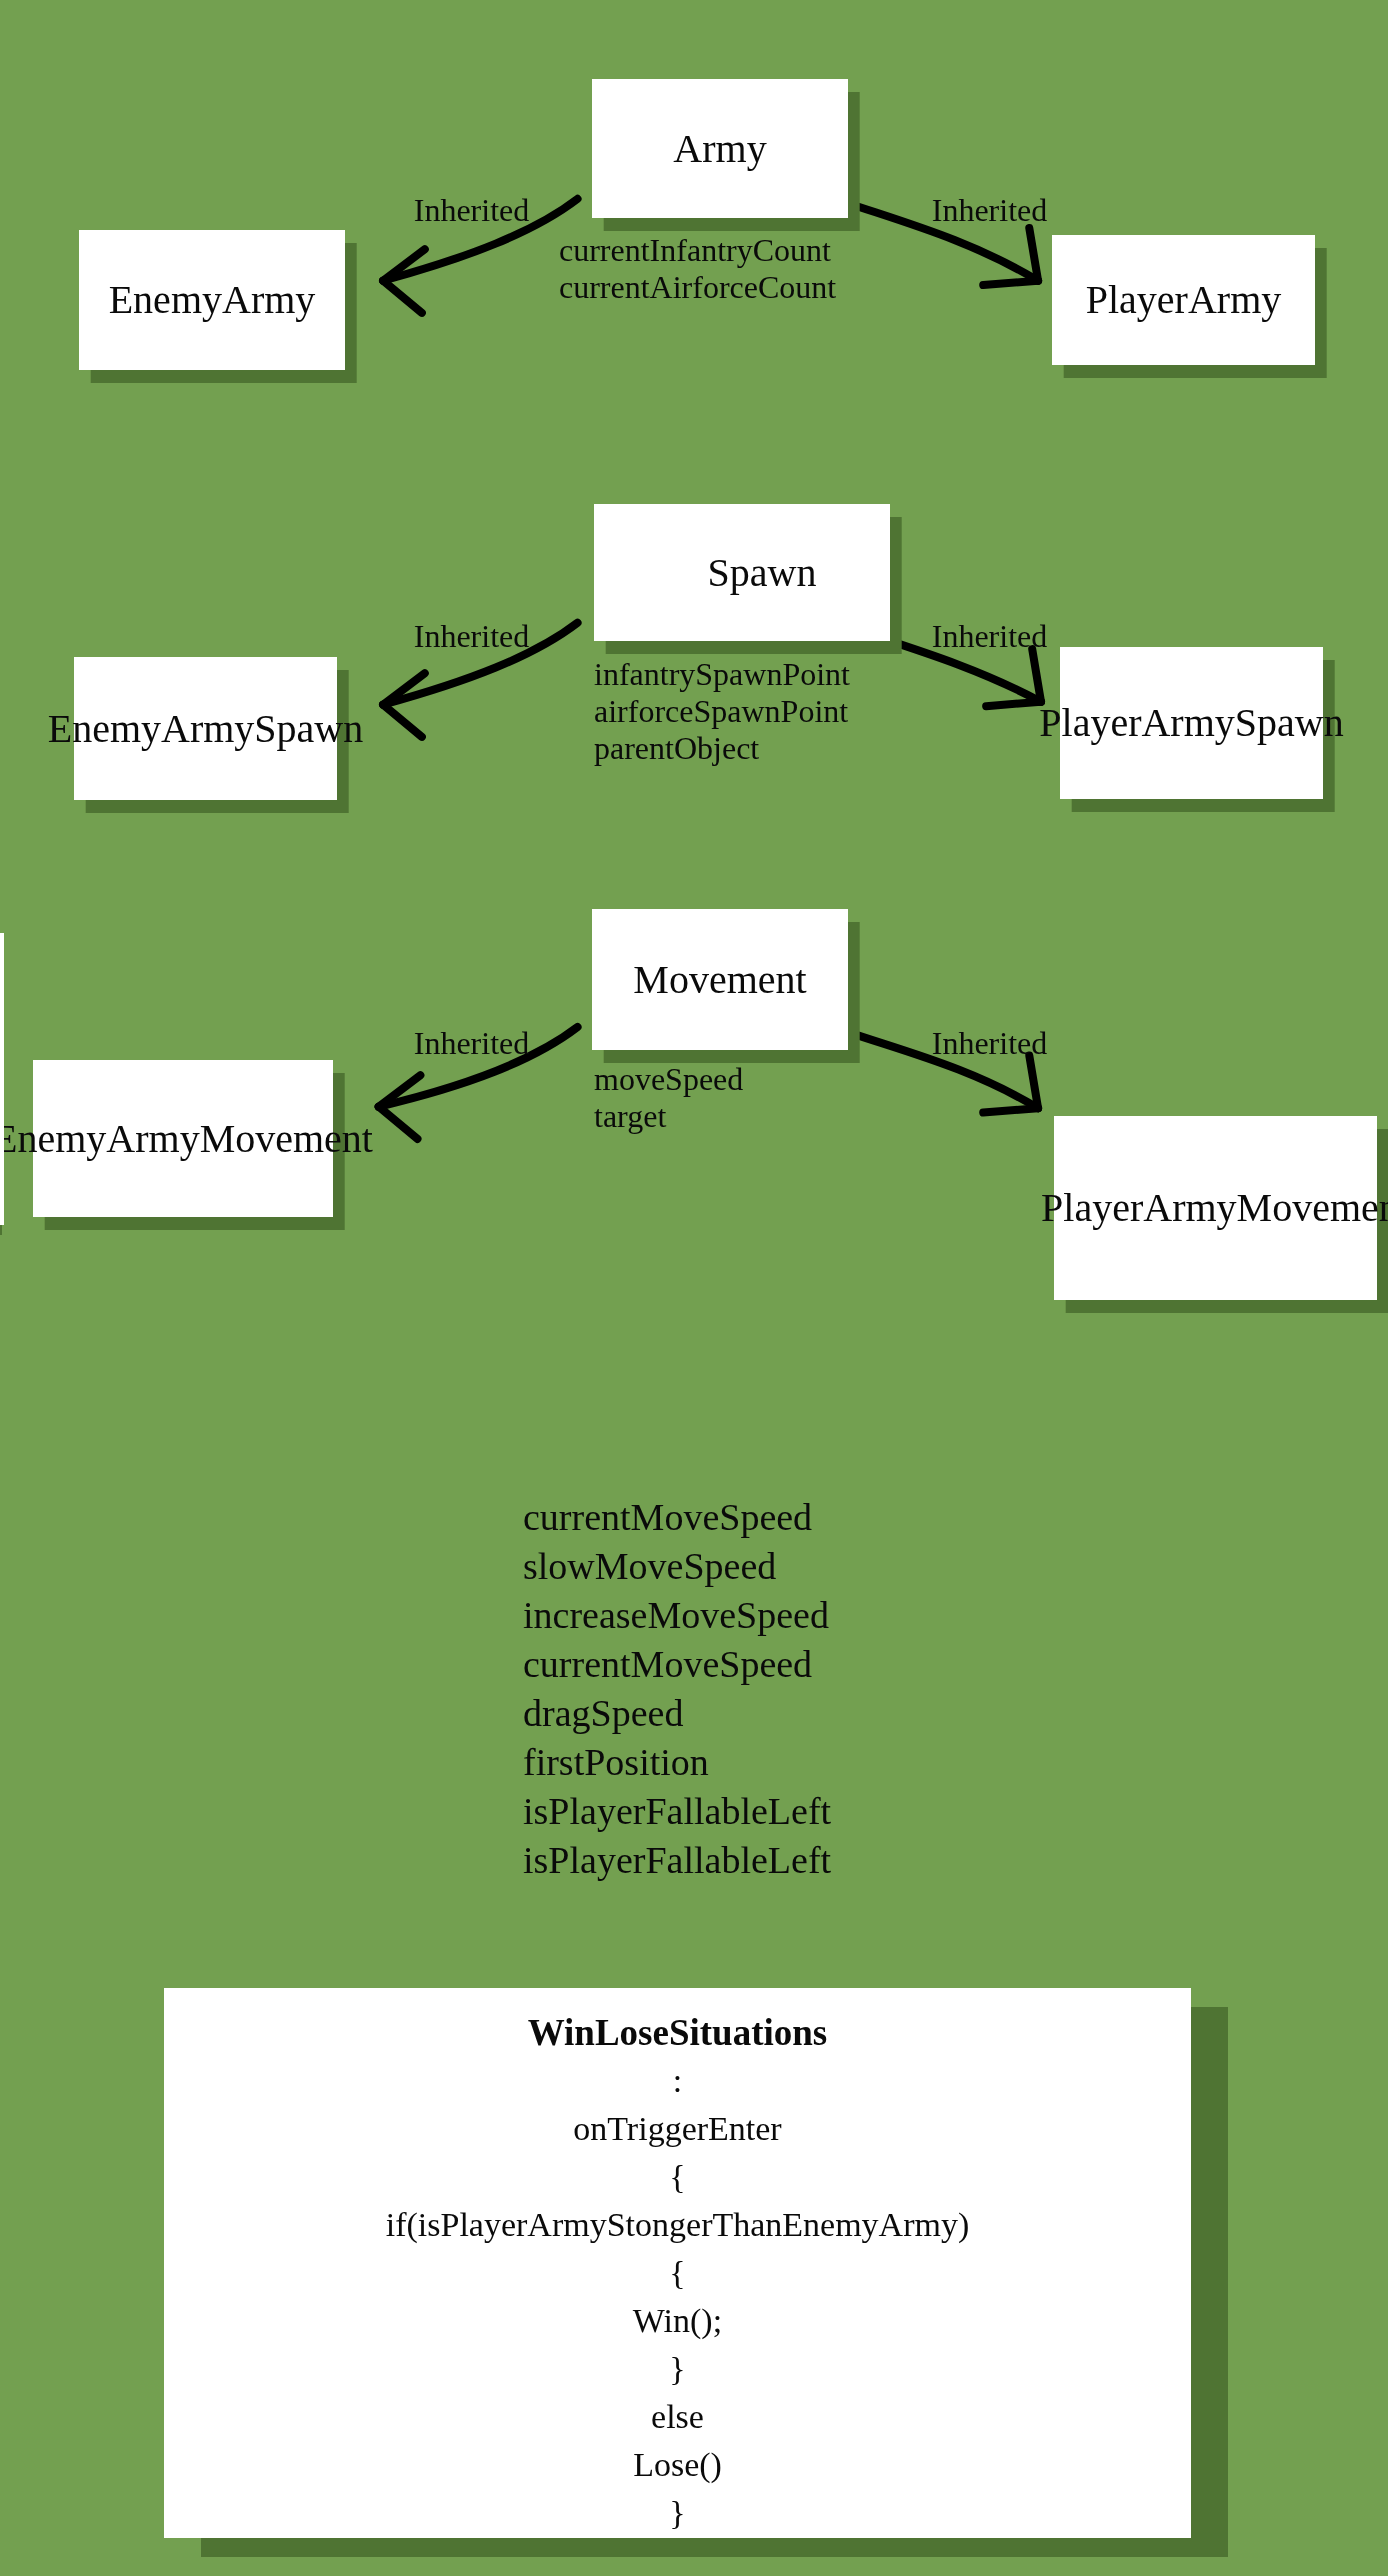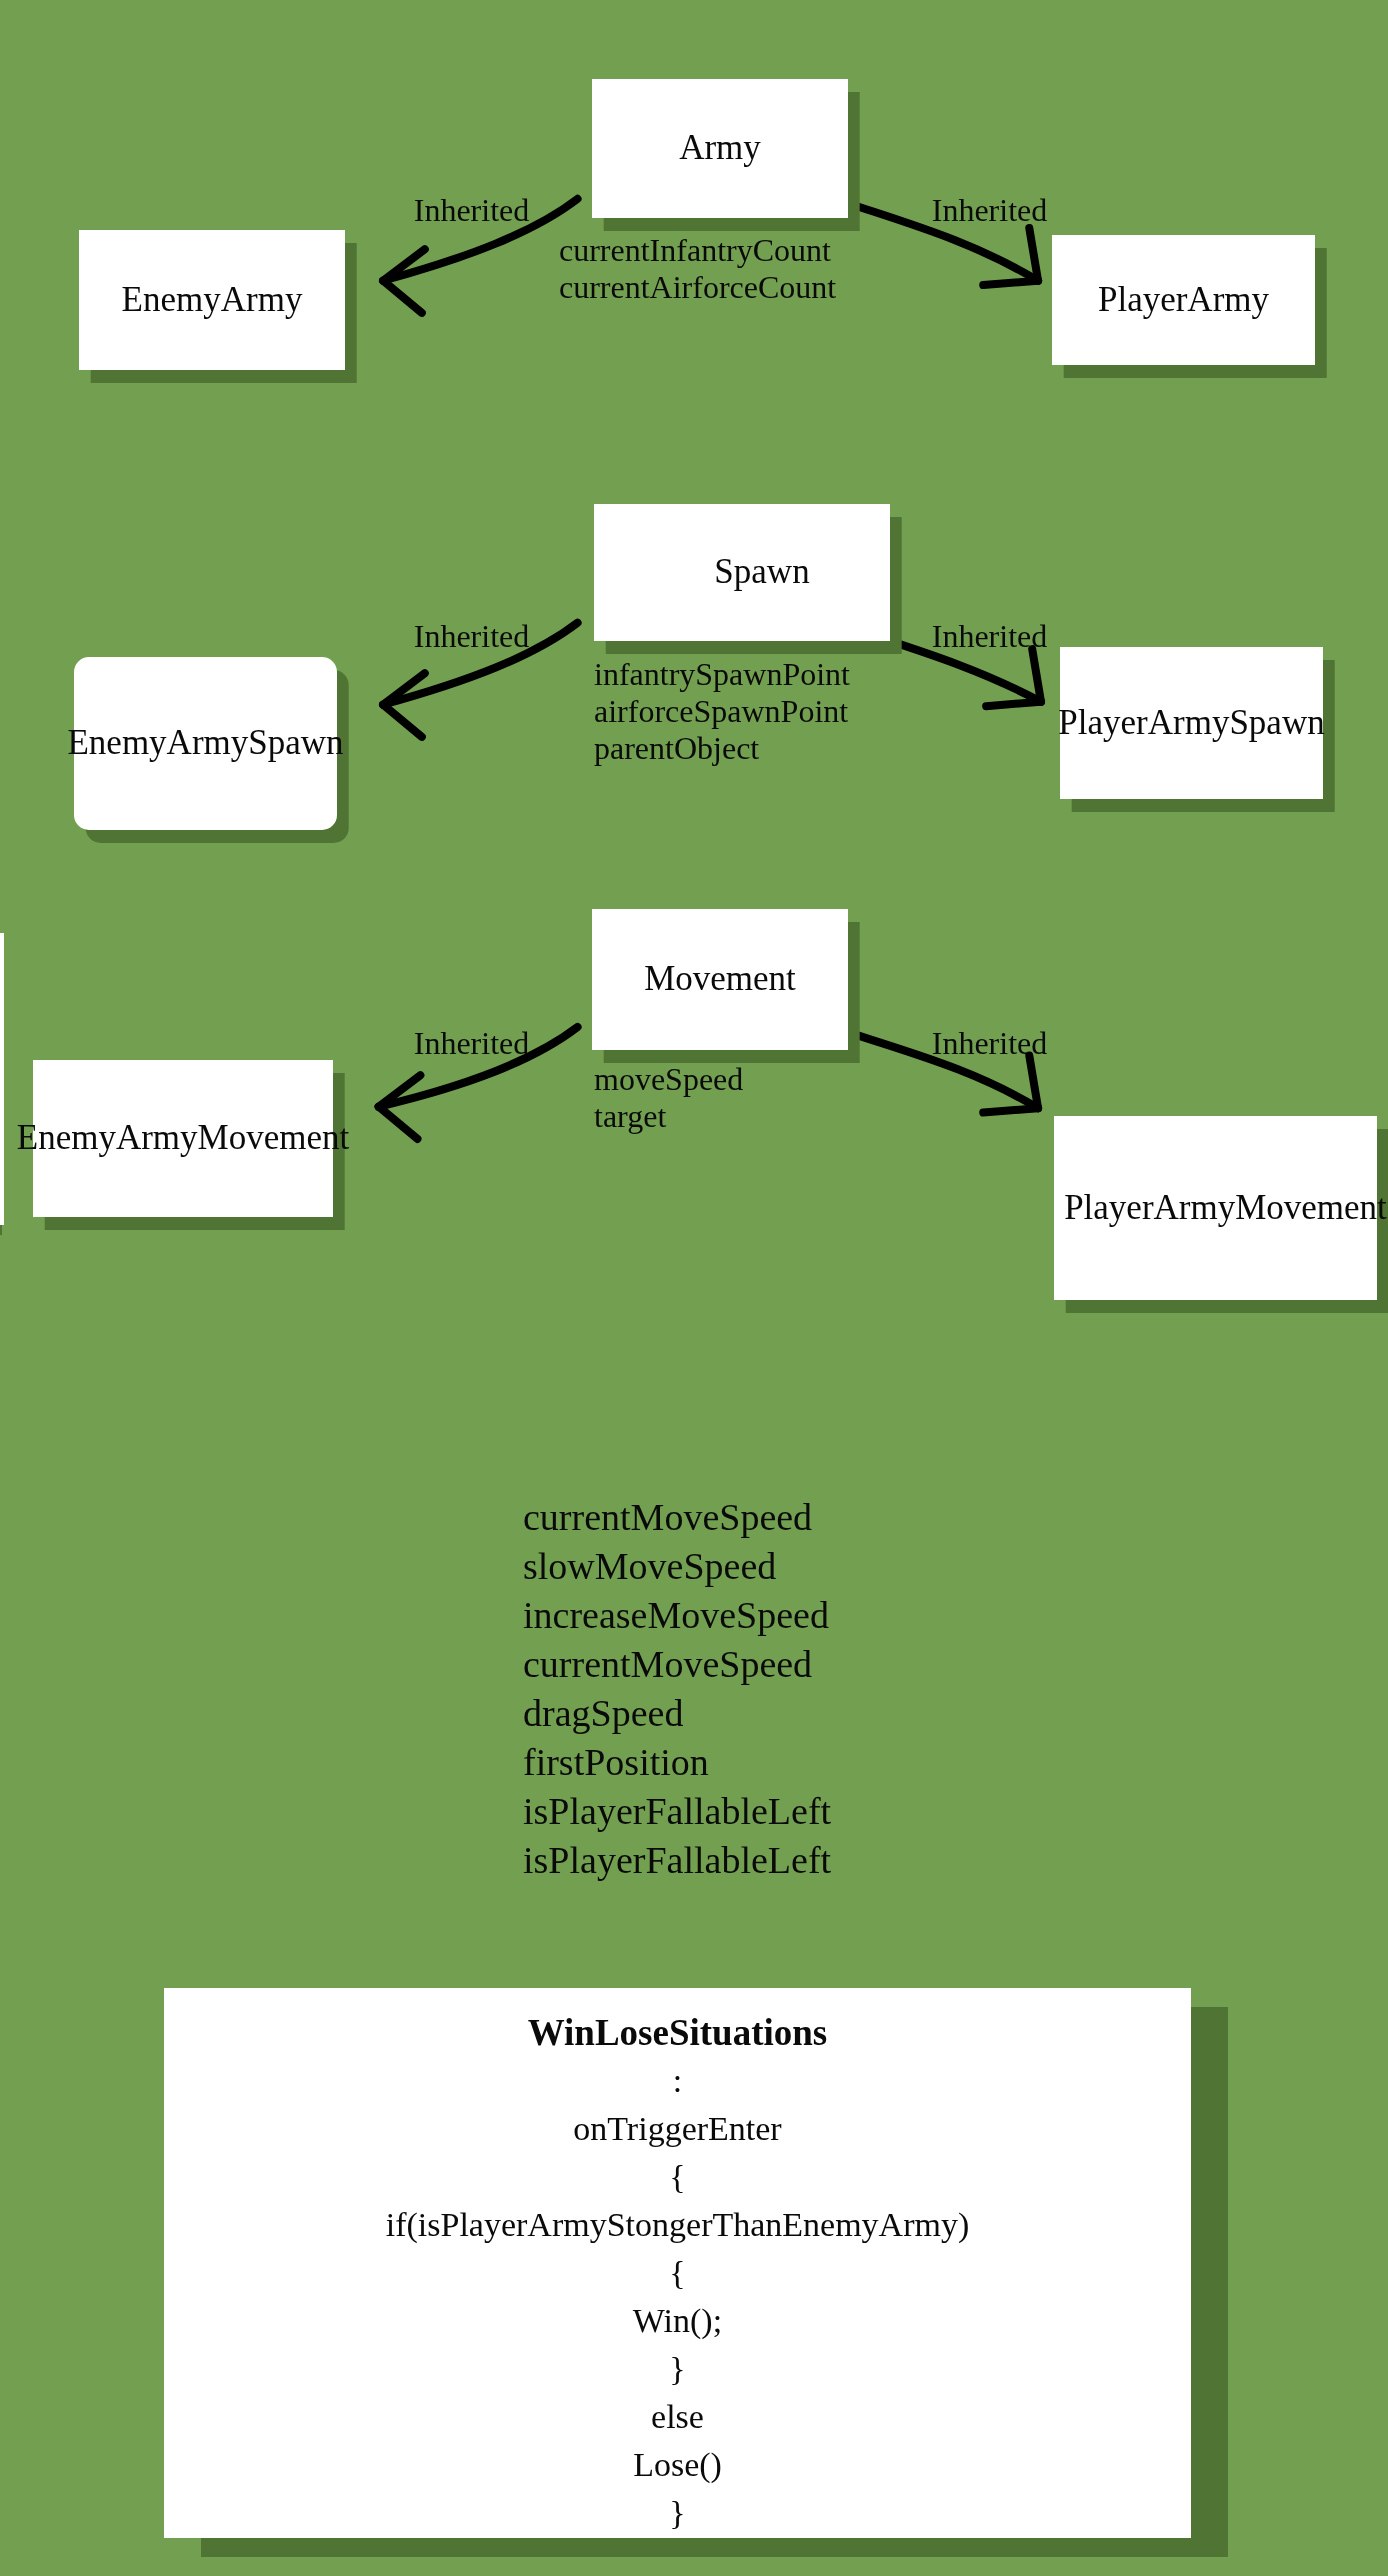--- a/index.html
+++ b/index.html
@@ -17,21 +17,21 @@
   .class-box {
     position: absolute;
     background: #ffffff;
     box-shadow: 11.7px 13px 0 #4f7433;
     display: flex;
     align-items: center;
     justify-content: center;
     text-align: center;
   }
   .class-box .box-label {
-    font-size: 35px;
+    font-size: 40px;
     line-height: 1.1;
     white-space: nowrap;
   }
   .attr-block {
     position: absolute;
     font-size: 32px;
     line-height: 37px;
     white-space: nowrap;
   }
   .inherited-label {
@@ -55,21 +55,21 @@
   
   #box-army            { left: 592px; top: 79px;  width: 256px; height: 139px; }
   #attrs-army          { left: 559px; top: 232px; }
   #box-enemy-army      { left: 79px; top: 230px;  width: 266px; height: 140px; }
   #box-player-army     { left: 1052px; top: 235px; width: 263px; height: 130px; }
   #inherited-1-left    { left: 391px;  top: 192px; }
   #inherited-1-right   { left: 909px; top: 192px; }
   
   #box-spawn           { left: 594px; top: 504px;  width: 256px; height: 137px; padding-left: 40px; }
   #attrs-spawn         { left: 594px; top: 656px; }
-  #box-enemy-spawn     { left: 74px; top: 657px;  width: 263px; height: 173px; border-radius: 15px; }
+  #box-enemy-spawn     { left: 74px; top: 657px;  width: 263px; height: 143px; }
   #box-player-spawn    { left: 1060px; top: 647px; width: 263px; height: 152px; }
   #inherited-2-left    { left: 391px;  top: 618px; }
   #inherited-2-right   { left: 909px; top: 618px; }
   
   #box-movement        { left: 592px; top: 909px; width: 256px; height: 141px; }
   #attrs-movement      { left: 594px; top: 1061px; }
   #box-enemy-movement  { left: 33px;  top: 1060px; width: 300px; height: 157px; }
   #box-player-movement { left: 1054px; top: 1116px; width: 303px; height: 184px; padding-left: 20px; }
   #inherited-3-left    { left: 391px;  top: 1025px; }
   #inherited-3-right   { left: 909px; top: 1025px; }

